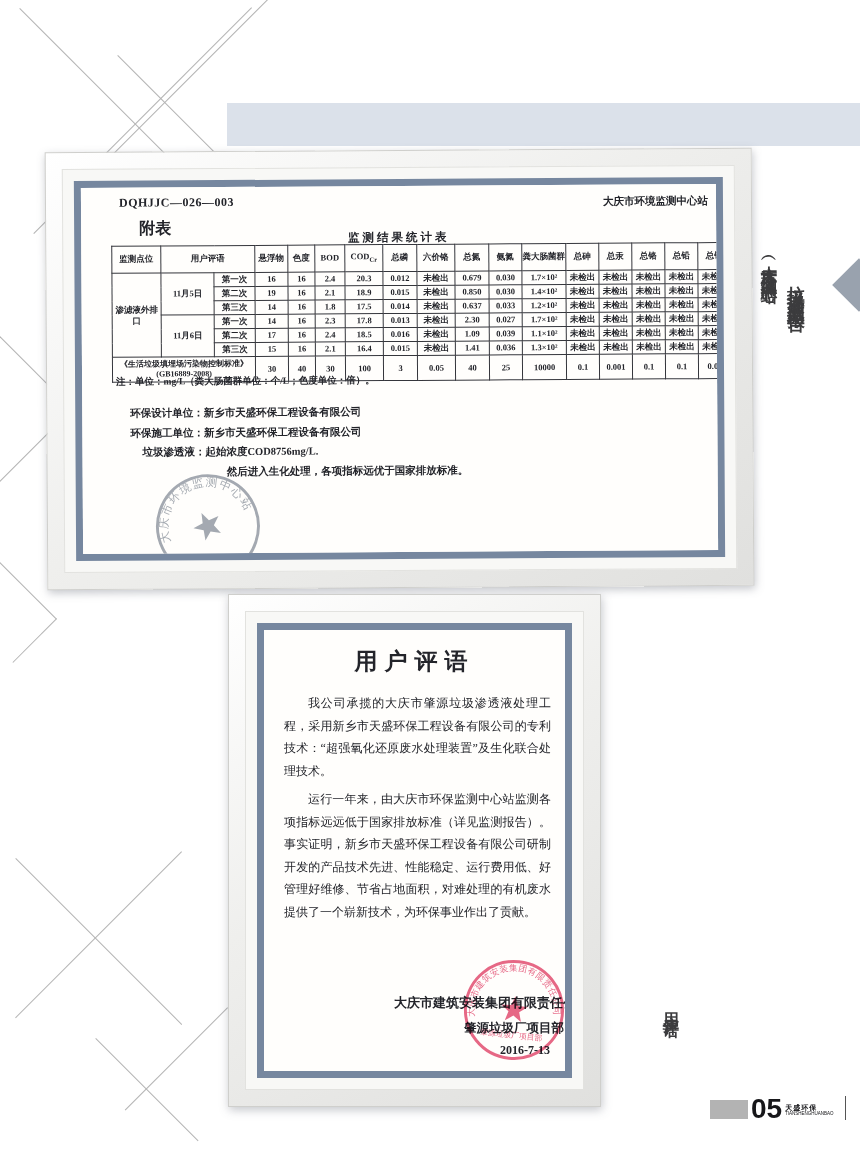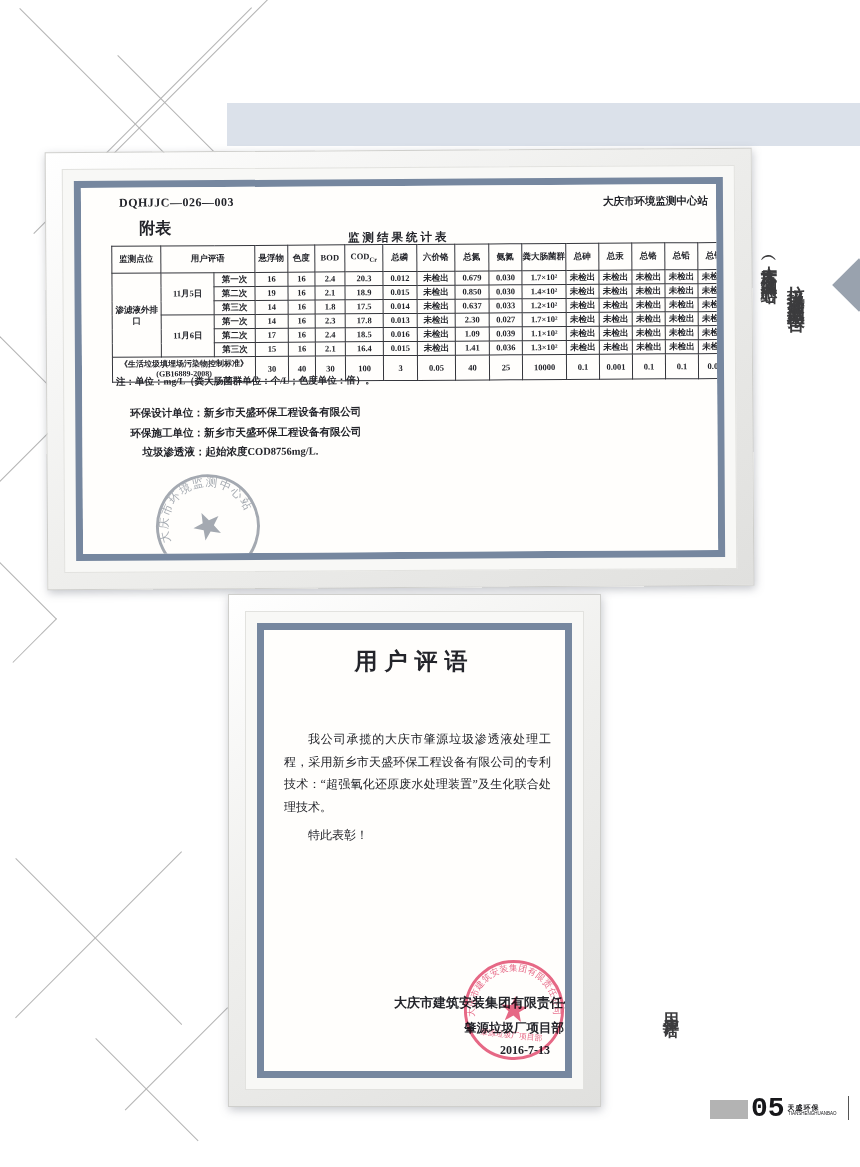--- a/index.html
+++ b/index.html
@@ -59,30 +59,30 @@
   .vcap{position:absolute;writing-mode:vertical-rl;color:#3c3c3e;font-weight:600;}
   #vcap-report{left:758px;top:250px;height:330px;}
   #vcap-report .main{font-size:17.5px;letter-spacing:3.5px;margin-top:22px;margin-left:5px;}
   #vcap-report .sub{font-size:16px;letter-spacing:2.5px;}
   #vcap-user{left:660px;top:1000px;font-size:16px;letter-spacing:3px;}
 
   
   .t-title{position:absolute;left:0;top:16px;width:100%;text-align:center;
     font-size:23px;font-weight:bold;letter-spacing:7px;}
   .t-body{position:absolute;left:20px;top:62px;width:267px;font-size:12px;line-height:22.5px;
-    text-align:justify;font-weight:500;margin-top:36px;}
+    text-align:justify;font-weight:500;}
   .t-body p{margin:0 0 6px 0;text-indent:2em;}
   .sig-company{position:absolute;left:130px;top:364px;font-size:13px;font-weight:bold;white-space:nowrap;}
   .sig-dept{position:absolute;left:200px;top:390px;font-size:12.5px;font-weight:bold;white-space:nowrap;}
   .sig-date{position:absolute;left:236px;top:413px;font-size:12px;font-weight:600;}
 
   
   #footer{position:absolute;left:710px;top:1096px;display:flex;align-items:flex-end;}
   #footer .block{width:38px;height:19px;background:#b3b3b3;margin-bottom:3px;}
-  #footer .pno{font-family:Liberation Mono, monospace;font-weight:bold;
+  #footer .pno{font-family:Liberation Sans, sans-serif;font-weight:bold;
     font-size:28px;line-height:26px;color:#17171a;margin-left:3px;}
   #footer .brand{margin-left:3px;line-height:1;margin-bottom:6px;text-align:left;}
   #footer .brand .cn{font-size:7px;font-weight:bold;color:#121215;letter-spacing:1px;}
   #footer .brand .en{font-size:5px;color:#121215;transform:scale(.9);transform-origin:0 0;}
   #footer .vbar{width:1px;height:24px;background:#555;margin-left:6px;margin-bottom:2px;}
 </style>
 </head>
 <body>
 
 <div id="page">
@@ -277,20 +277,21 @@
                   <td class="std">0.1</td>
                   <td class="std">0.01</td>
                 </tr>
               </tbody>
             </table>
           <div class="note">注：单位：mg/L（粪大肠菌群单位：个/L；色度单位：倍）。</div>
           <div class="info">
             <div style="margin-left:0px">环保设计单位：新乡市天盛环保工程设备有限公司</div>
             <div style="margin-left:0px">环保施工单位：新乡市天盛环保工程设备有限公司</div>
             <div style="margin-left:12px">垃圾渗透液：起始浓度COD8756mg/L.</div>
+            <div style="margin-left:96px">然后进入生化处理，各项指标远优于国家排放标准。</div>
           </div>
           <svg class="stamp gray" viewBox="0 0 120 120">
             <defs>
                 <path id="arc1" d="M 16,60 A 44,44 0 1 1 104,60" fill="none"></path>
               </defs>
             <circle cx="60" cy="60" r="55" fill="none" stroke="currentColor" stroke-width="3.2"></circle>
             <polygon fill="currentColor" points="60,44 63.8,54.7 75.2,55.1 66.2,62 69.4,72.9 60,66.5 50.6,72.9 53.8,62 44.8,55.1 56.2,54.7"></polygon>
             <text font-size="12.5" fill="currentColor" letter-spacing="1.5"><textPath href="#arc1" startOffset="2%">大庆市环境监测中心站</textPath></text>
           </svg>
         </div>
@@ -303,21 +304,21 @@
     <div class="sub">（大庆市环境监测中心站）</div>
   </div>
 
   <div id="cert2" class="cert">
     <div class="cert-mid">
       <div class="cert-blue">
         <div class="paper">
           <div class="t-title">用户评语</div>
           <div class="t-body">
             <p>我公司承揽的大庆市肇源垃圾渗透液处理工程，采用新乡市天盛环保工程设备有限公司的专利技术：“超强氧化还原废水处理装置”及生化联合处理技术。</p>
-            <p>特此表彰！</p>
+            <p>运行一年来，由大庆市环保监测中心站监测各项指标远远低于国家排放标准（详见监测报告）。事实证明，新乡市天盛环保工程设备有限公司研制开发的产品技术先进、性能稳定、运行费用低、好管理好维修、节省占地面积，对难处理的有机废水提供了一个崭新技术，为环保事业作出了贡献。</p>
           </div>
           <div class="sig-company">大庆市建筑安装集团有限责任公司</div>
           <div class="sig-dept">肇源垃圾厂项目部</div>
           <div class="sig-date">2016-7-13</div>
           <svg class="stamp red" viewBox="0 0 120 120">
             <defs>
                 <path id="arc2" d="M 16,74 A 46,46 0 1 1 104,74" fill="none"></path>
               </defs>
             <circle cx="60" cy="60" r="56" fill="none" stroke="currentColor" stroke-width="3.4"></circle>
             <polygon fill="currentColor" points="60,44 63.8,54.7 75.2,55.1 66.2,62 69.4,72.9 60,66.5 50.6,72.9 53.8,62 44.8,55.1 56.2,54.7"></polygon>

